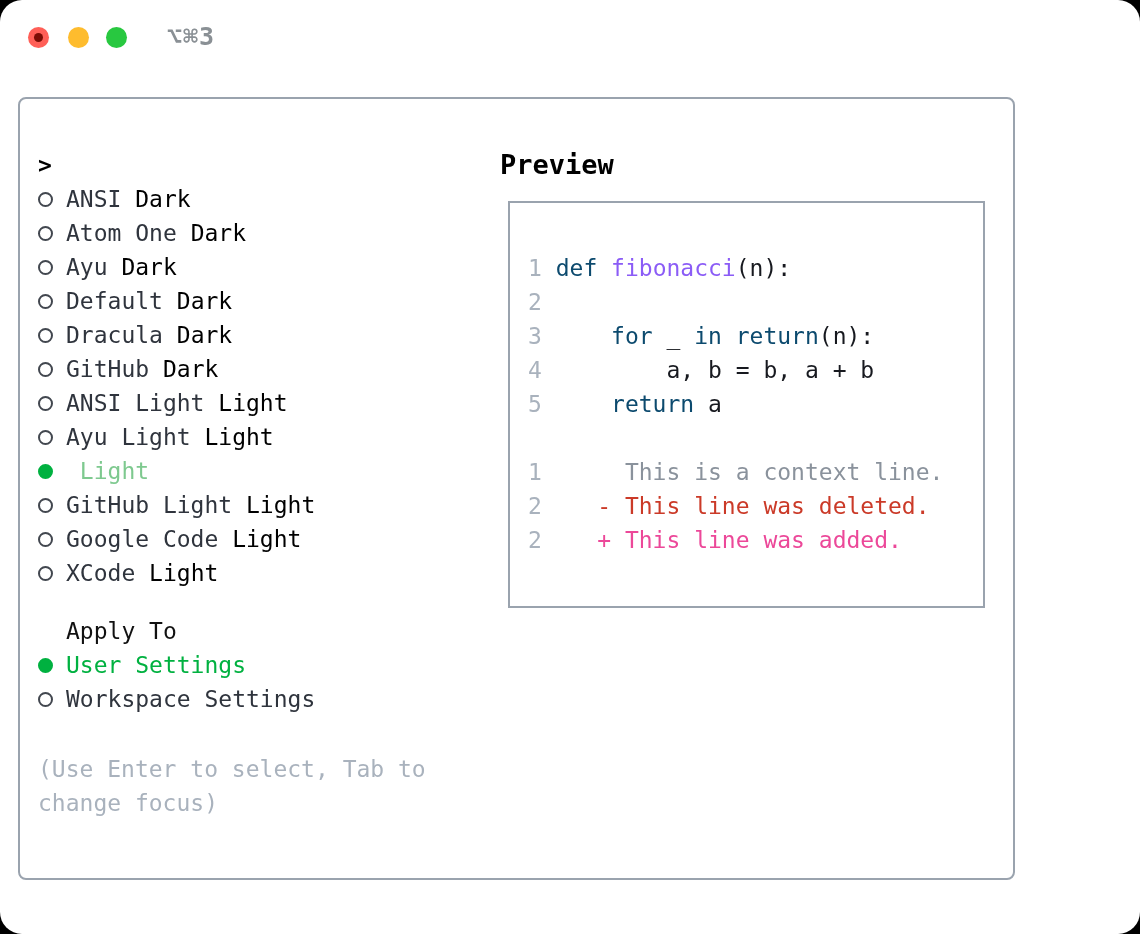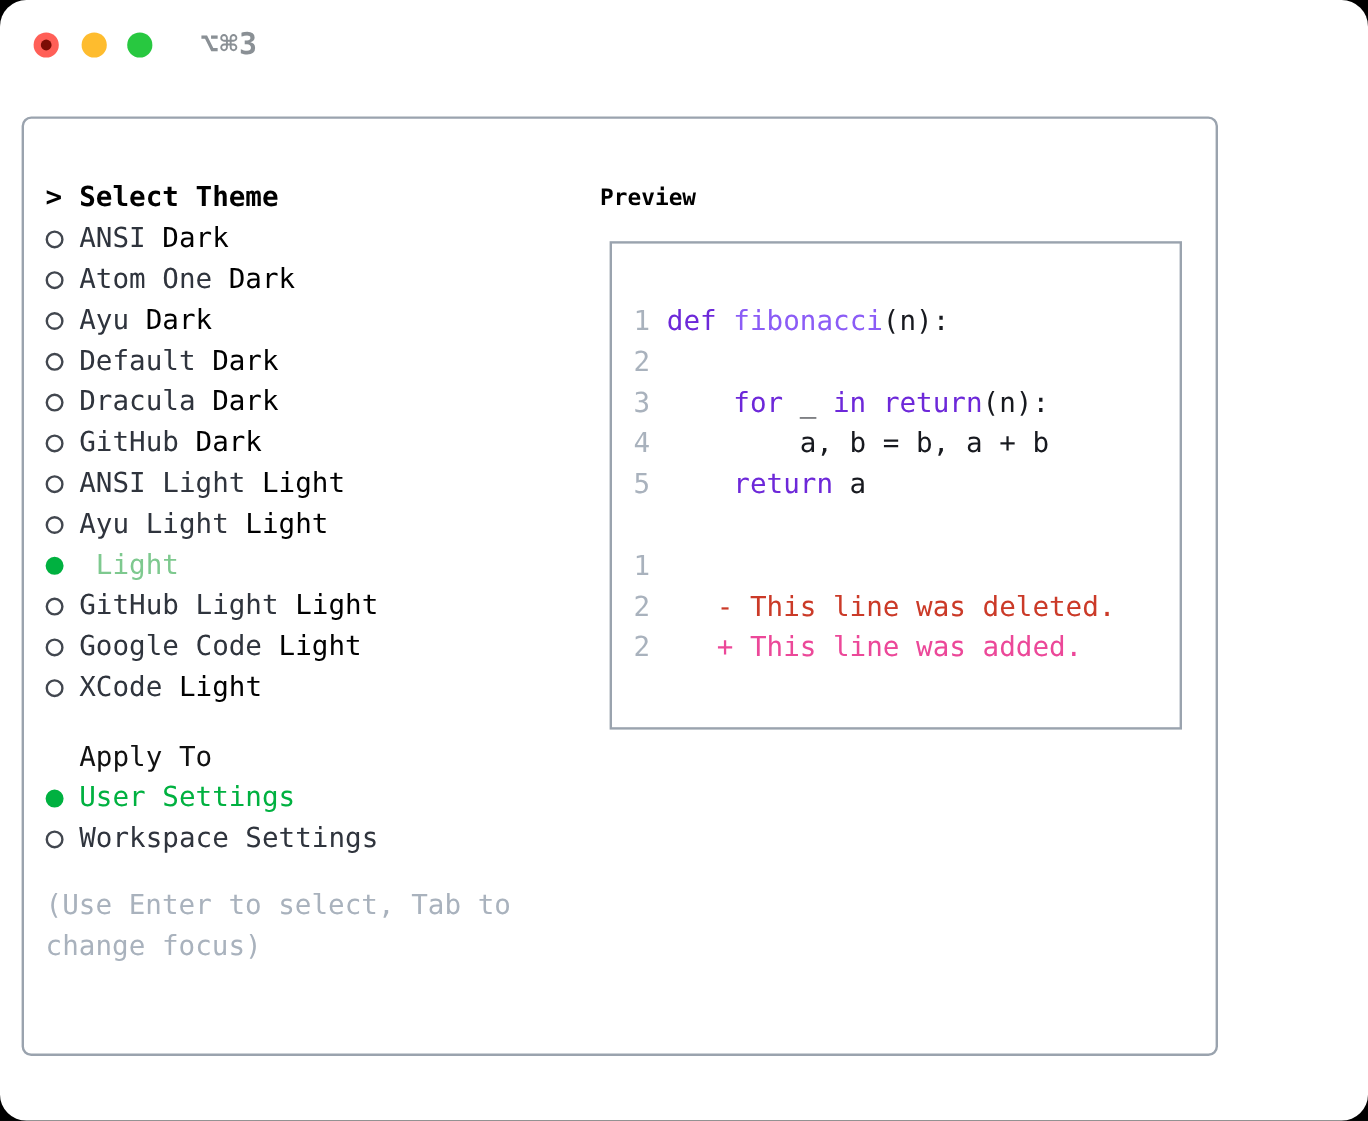--- a/index.html
+++ b/index.html
@@ -22,51 +22,50 @@
   .trow{display:flex;align-items:center;height:34px;font-size:23px;color:#2f343d;white-space:pre;}
   .slot{width:28px;flex:0 0 28px;display:flex;align-items:center;}
   .radio{width:15px;height:15px;border:2px solid #42474f;border-radius:50%;box-sizing:border-box;}
   .trow.selected{color:#00b140;}
   .trow.selected .radio{background:#00b140;border-color:#00b140;}
   .variant{color:#000000;margin-left:13.85px;}
   .trow.selected .variant{color:#7ec98f;}
   .heading-row{font-weight:bold;color:#000;}
   .caret{font-weight:bold;color:#000;font-size:23px;}
   .apply-heading{margin-top:24px;color:#111;}
-  .hint{margin-top:22px;width:400px;font-size:23px;line-height:34px;color:#a9b2bd;}
+  .hint{margin-top:36px;width:400px;font-size:23px;line-height:34px;color:#a9b2bd;}
 
   
-  .pheading{position:absolute;left:500px;top:148px;height:34px;line-height:34px;font-size:19px;font-weight:bold;color:#000;}
+  .pheading{position:absolute;left:500px;top:148px;height:34px;line-height:34px;font-size:27px;font-weight:bold;color:#000;}
   .pbox{position:absolute;left:508px;top:201px;width:477px;height:407px;border:2px solid #9aa3ae;box-sizing:border-box;padding:48px 0 0 18px;}
   .pline{display:flex;height:34px;font-size:23px;line-height:34px;}
   .lineno{width:1ch;flex:0 0 auto;color:#a9b2bd;white-space:pre;text-align:right;}
   .codeseg{margin-left:1ch;white-space:pre;}
   .tk-plain{color:#17191f;}
-  .tk-kw{color:#6d28d9;}
+  .tk-kw{color:#0c4a6e;}
   .tk-fn{color:#8b5cf6;}
   .tk-ctx{color:#8a929c;}
   .tk-del{color:#cb3a28;}
   .tk-add{color:#ec4899;}
 </style>
 </head>
 <body>
 
 <div class="window">
 
   <span class="dot red"></span>
   <span class="dot yellow"></span>
   <span class="dot green"></span>
   <span class="wtitle">⌥⌘3</span>
 
   <div class="panel"></div>
 
   <div class="left">
     <div class="trow heading-row">
       <span class="slot caret">&gt;</span>
-      <span>Select Theme</span>
     </div>
 
     <div id="theme-list">
         <div class="trow">
     <span class="slot"><span class="radio"></span></span>
     <span>ANSI</span>
     <span class="variant">Dark</span>
   </div>
         <div class="trow">
     <span class="slot"><span class="radio"></span></span>
@@ -165,20 +164,21 @@
         <div class="pline">
     <span class="lineno">5</span>
     <span class="codeseg"><span class="tk-plain">    </span><span class="tk-kw">return</span><span class="tk-plain"> a</span></span>
   </div>
         <div class="pline">
     <span class="lineno"></span>
     <span class="codeseg"></span>
   </div>
         <div class="pline">
     <span class="lineno">1</span>
+    <span class="codeseg"><span class="tk-ctx">     This is a context line.</span></span>
   </div>
         <div class="pline">
     <span class="lineno">2</span>
     <span class="codeseg"><span class="tk-del">   - This line was deleted.</span></span>
   </div>
         <div class="pline">
     <span class="lineno">2</span>
     <span class="codeseg"><span class="tk-add">   + This line was added.</span></span>
   </div>
       </div>

